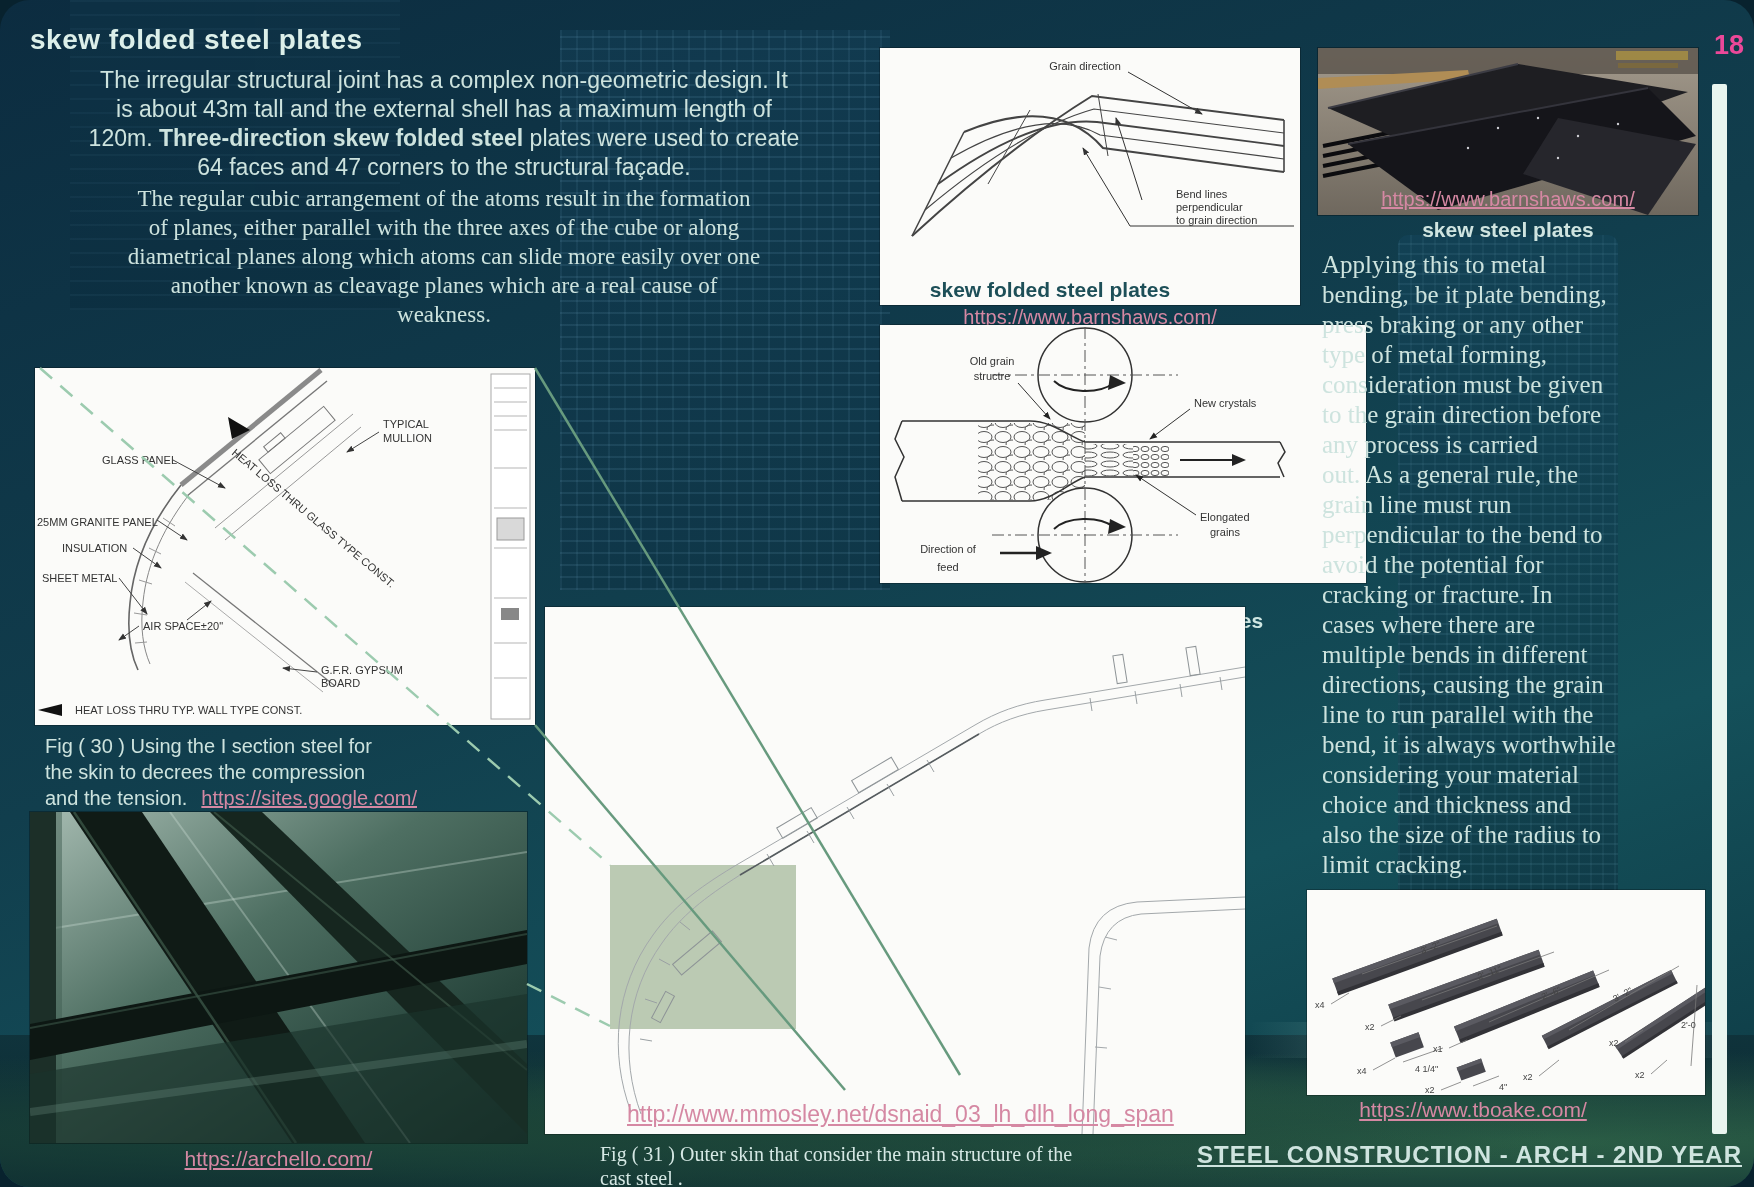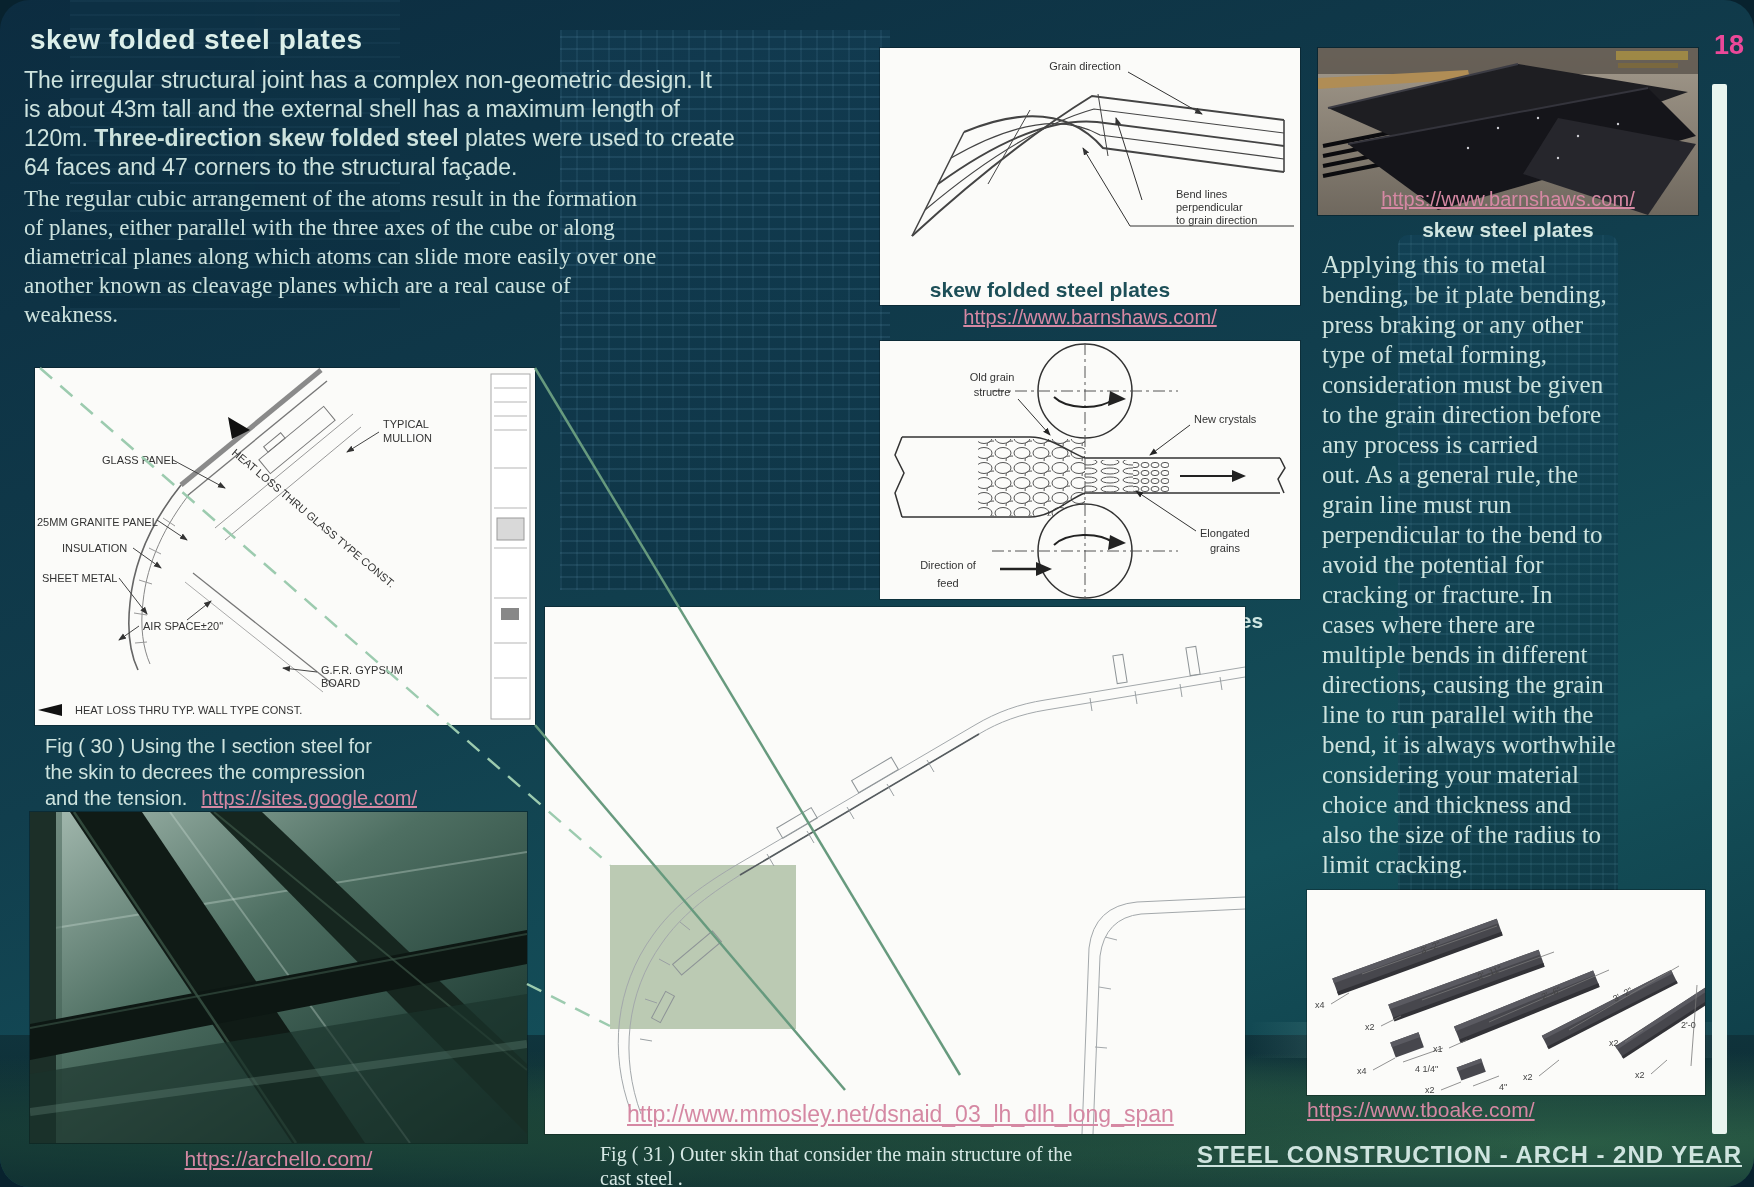--- a/index.html
+++ b/index.html
@@ -21,49 +21,49 @@
                  linear-gradient(#0f3549,#0c2d3f);}
   .bg-foliage{position:absolute;left:0;top:1035px;width:1754px;height:152px;
       background:radial-gradient(ellipse at 25% 65%,#1c4437 0%,transparent 60%),
                  radial-gradient(ellipse at 60% 50%,#245241 0%,transparent 55%),
                  radial-gradient(ellipse at 88% 70%,#2c5f46 0%,transparent 60%),
                  linear-gradient(rgba(15,48,56,.85),rgba(12,42,49,1));}
   .bg-glow{position:absolute;left:1250px;top:1022px;width:480px;height:36px;
       background:linear-gradient(90deg,transparent,rgba(159,216,203,.28),rgba(201,239,227,.4),transparent);}
   
   .title{position:absolute;left:30px;top:24px;font-size:28px;font-weight:bold;color:#dcefe9;letter-spacing:.5px;}
-  .para{position:absolute;left:24px;width:840px;font-size:23px;line-height:29px;color:#cde3de;}
+  .para{position:absolute;left:24px;width:840px;font-size:23px;line-height:29px;color:#cde3de;text-align:center;}
   .p1{top:66px;} .p2{top:184px;}
   .pre{white-space:pre-line;font-family:Liberation Serif, serif;}
   .b{font-weight:bold;}
   .rightcol{position:absolute;left:1322px;top:250px;width:400px;font-size:25px;line-height:30px;color:#cde3de;}
   
   .panel{position:absolute;background:#fbfbf9;box-shadow:0 0 0 1px rgba(0,0,0,.25);}
   .fig30{left:35px;top:368px;width:500px;height:357px;}
   .grainp{left:880px;top:48px;width:420px;height:257px;}
-  .rollp{left:880px;top:325px;width:420px;height:258px;margin-top:16px;}
+  .rollp{left:880px;top:325px;width:486px;height:258px;}
   .centralp{left:545px;top:607px;width:700px;height:527px;}
   .tboakep{left:1307px;top:890px;width:398px;height:205px;}
   .photoL{position:absolute;left:30px;top:812px;width:497px;height:331px;overflow:hidden;box-shadow:0 0 0 1px rgba(0,0,0,.3);}
   .photoR{position:absolute;left:1318px;top:48px;width:380px;height:167px;overflow:hidden;box-shadow:0 0 0 1px rgba(0,0,0,.3);}
   
   a.lnk{color:#d588a3;text-decoration:underline;cursor:pointer;}
   .cap-teal{font-weight:bold;color:#1d4f58;}
   .graincap{position:absolute;left:10px;bottom:3px;width:320px;text-align:center;font-size:21px;}
   .fig30cap{position:absolute;left:45px;top:733px;width:430px;font-size:20px;line-height:26px;color:#cde3de;}
   .fig30cap a{margin-left:14px;font-size:20px;}
   .barnsrow{position:absolute;left:880px;top:306px;width:420px;text-align:center;font-size:20px;}
   .springrow{position:absolute;left:650px;top:585px;font-size:21px;white-space:pre;}
   .springrow .figcap{font-weight:bold;color:#cfe6e2;margin-left:18px;}
   .mmosley{position:absolute;left:627px;top:1100px;font-size:23px;}
   .centralcap{position:absolute;left:600px;top:1142px;width:540px;font-size:20px;line-height:24px;color:#d5e8e4;}
   .archello{position:absolute;left:30px;top:1147px;width:497px;text-align:center;font-size:21px;}
   .platescap{position:absolute;left:1318px;top:218px;width:380px;text-align:center;font-size:21px;font-weight:bold;color:#cfe4e0;}
   .plateslink{position:absolute;left:0;bottom:4px;width:100%;text-align:center;font-size:20px;}
-  .tboakelink{position:absolute;left:1307px;top:1098px;width:398px;font-size:21px;}
+  .tboakelink{position:absolute;left:1274px;top:1098px;width:398px;text-align:center;font-size:21px;}
   .footer{position:absolute;right:12px;top:1141px;font-size:24px;font-weight:bold;color:#cfe4df;letter-spacing:1px;text-decoration:underline;}
   .pagenum{position:absolute;right:10px;top:30px;font-size:27px;font-weight:bold;color:#ec4899;}
   .scrollbar{position:absolute;left:1712px;top:84px;width:15px;height:1050px;background:#e9f5ef;border-radius:2px;}
   .overlay{position:absolute;left:0;top:0;pointer-events:none;}
   svg text{font-family:"Liberation Sans",sans-serif;fill:#333;}
   .dlabel{font-size:11px;}
   .dsmall{font-size:9px;fill:#444;}
 </style>
 </head>
 <body>

